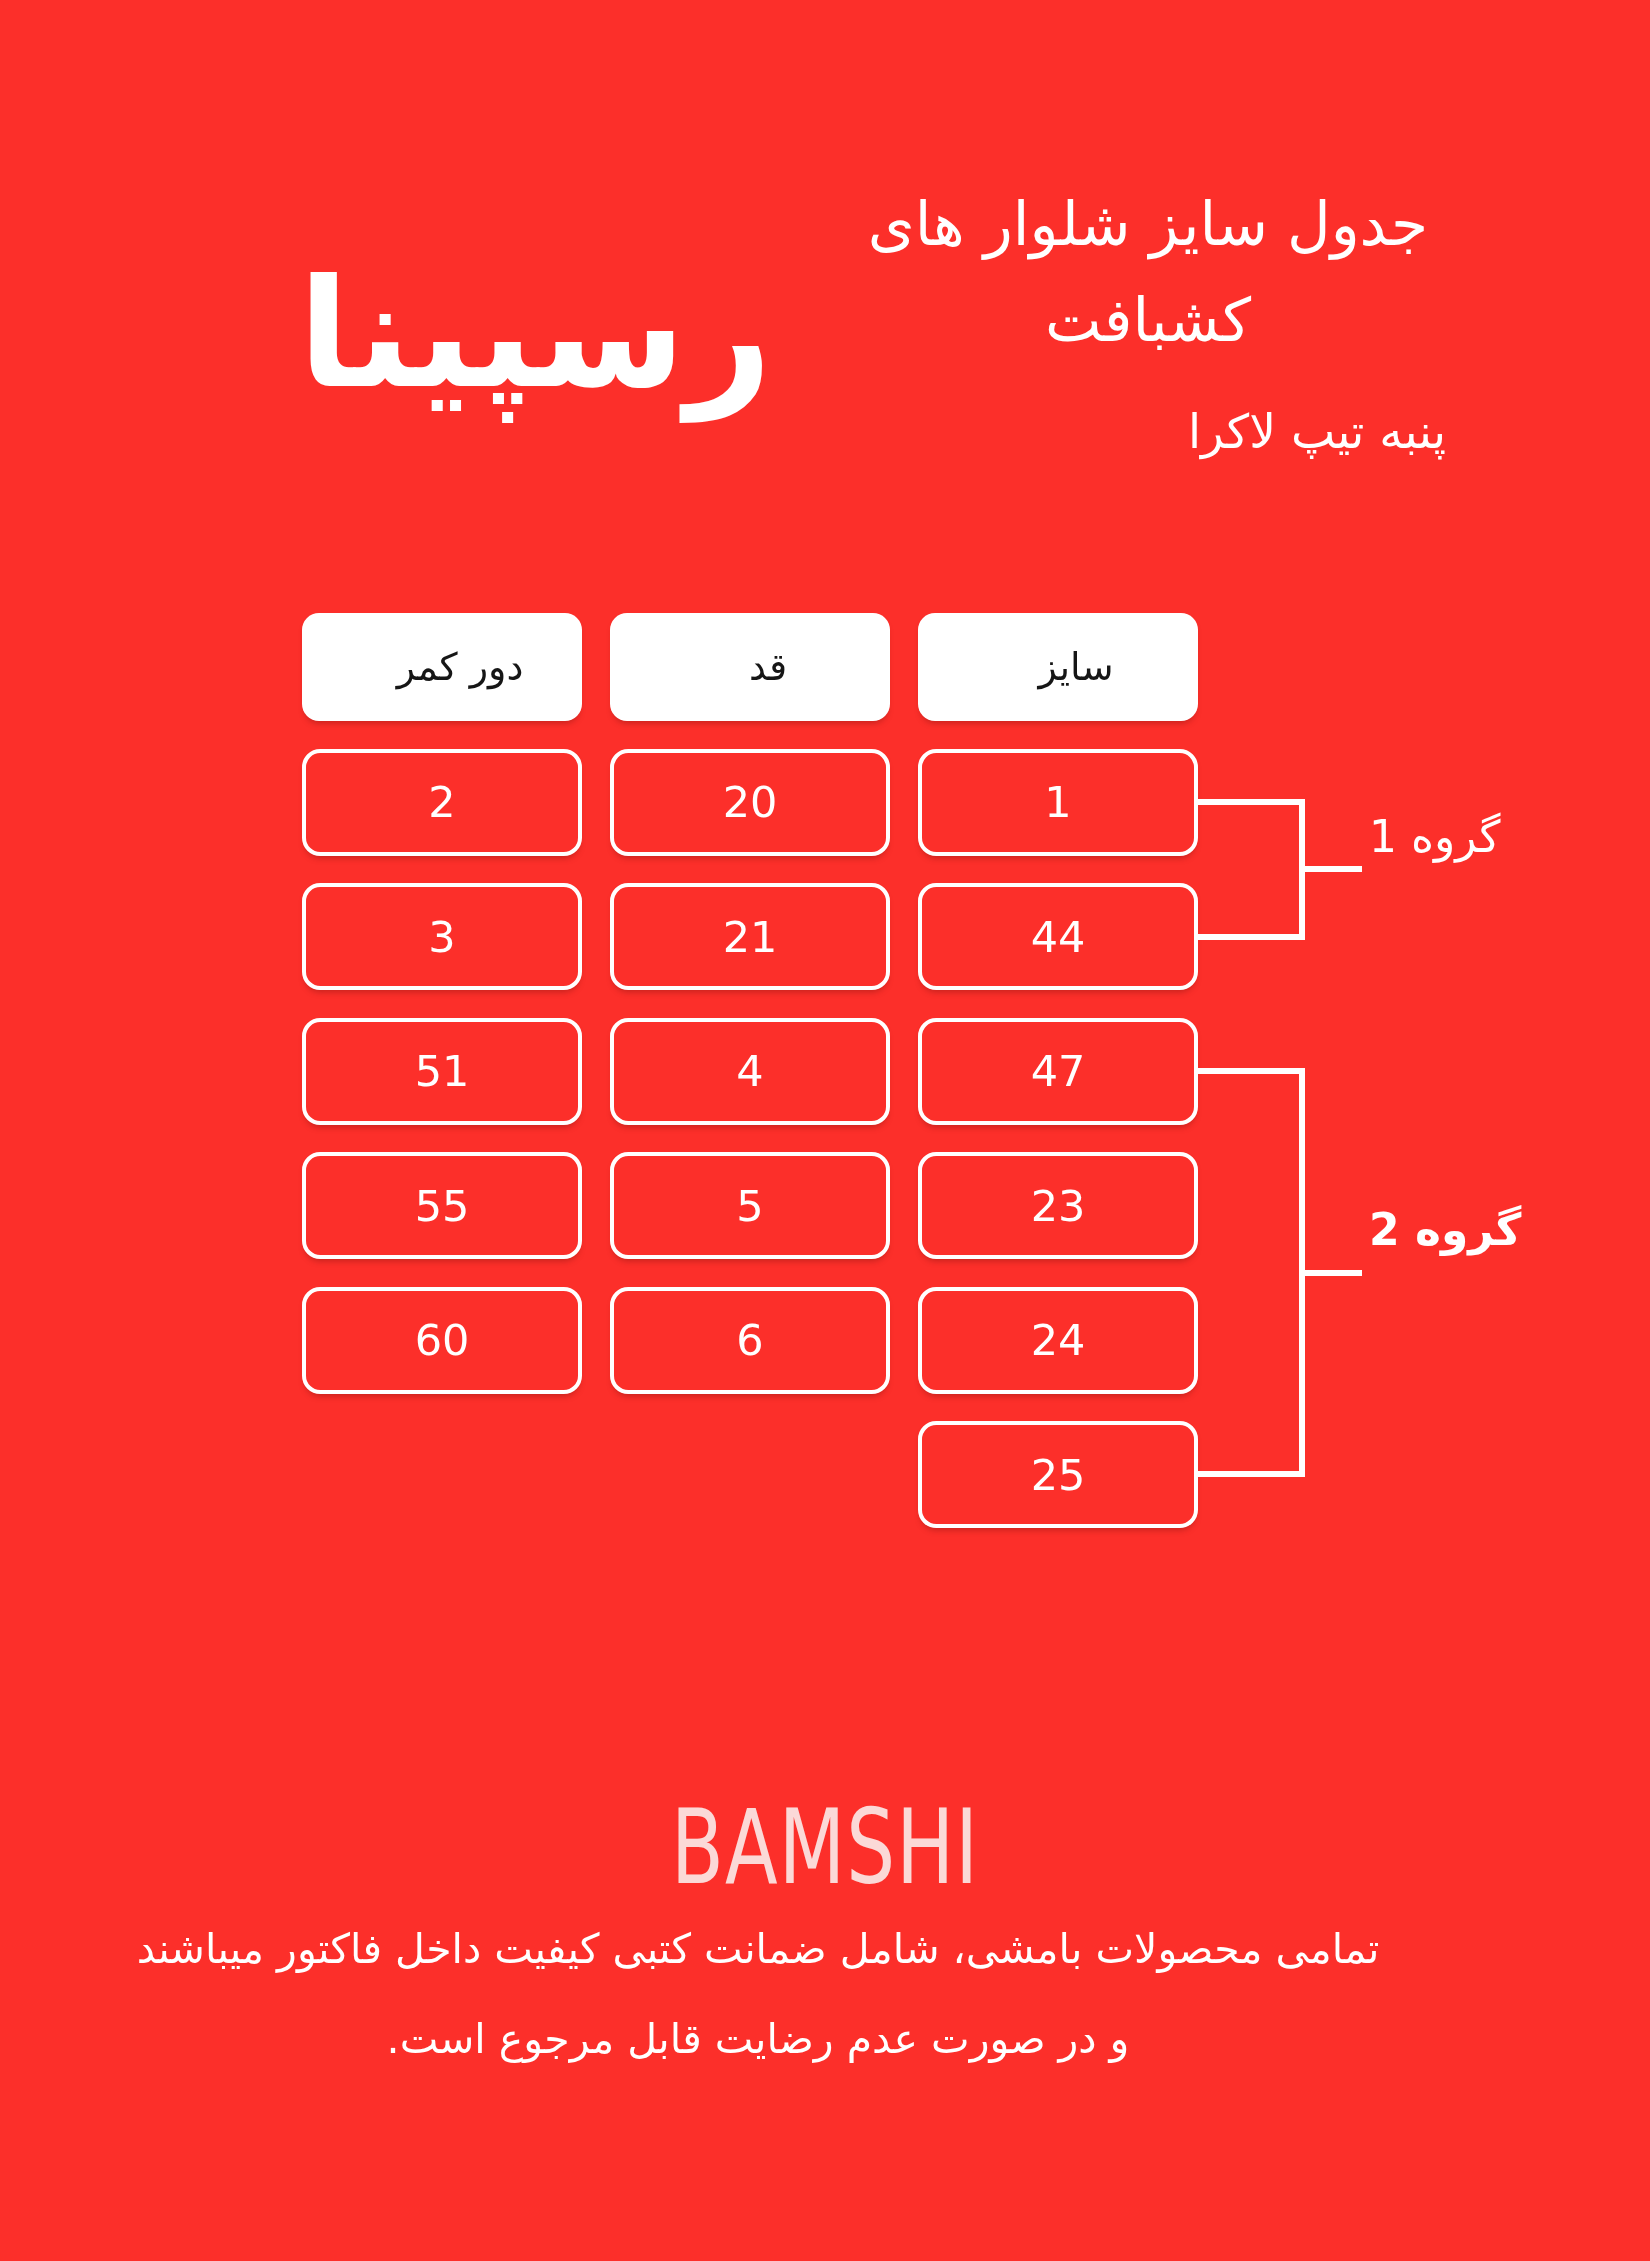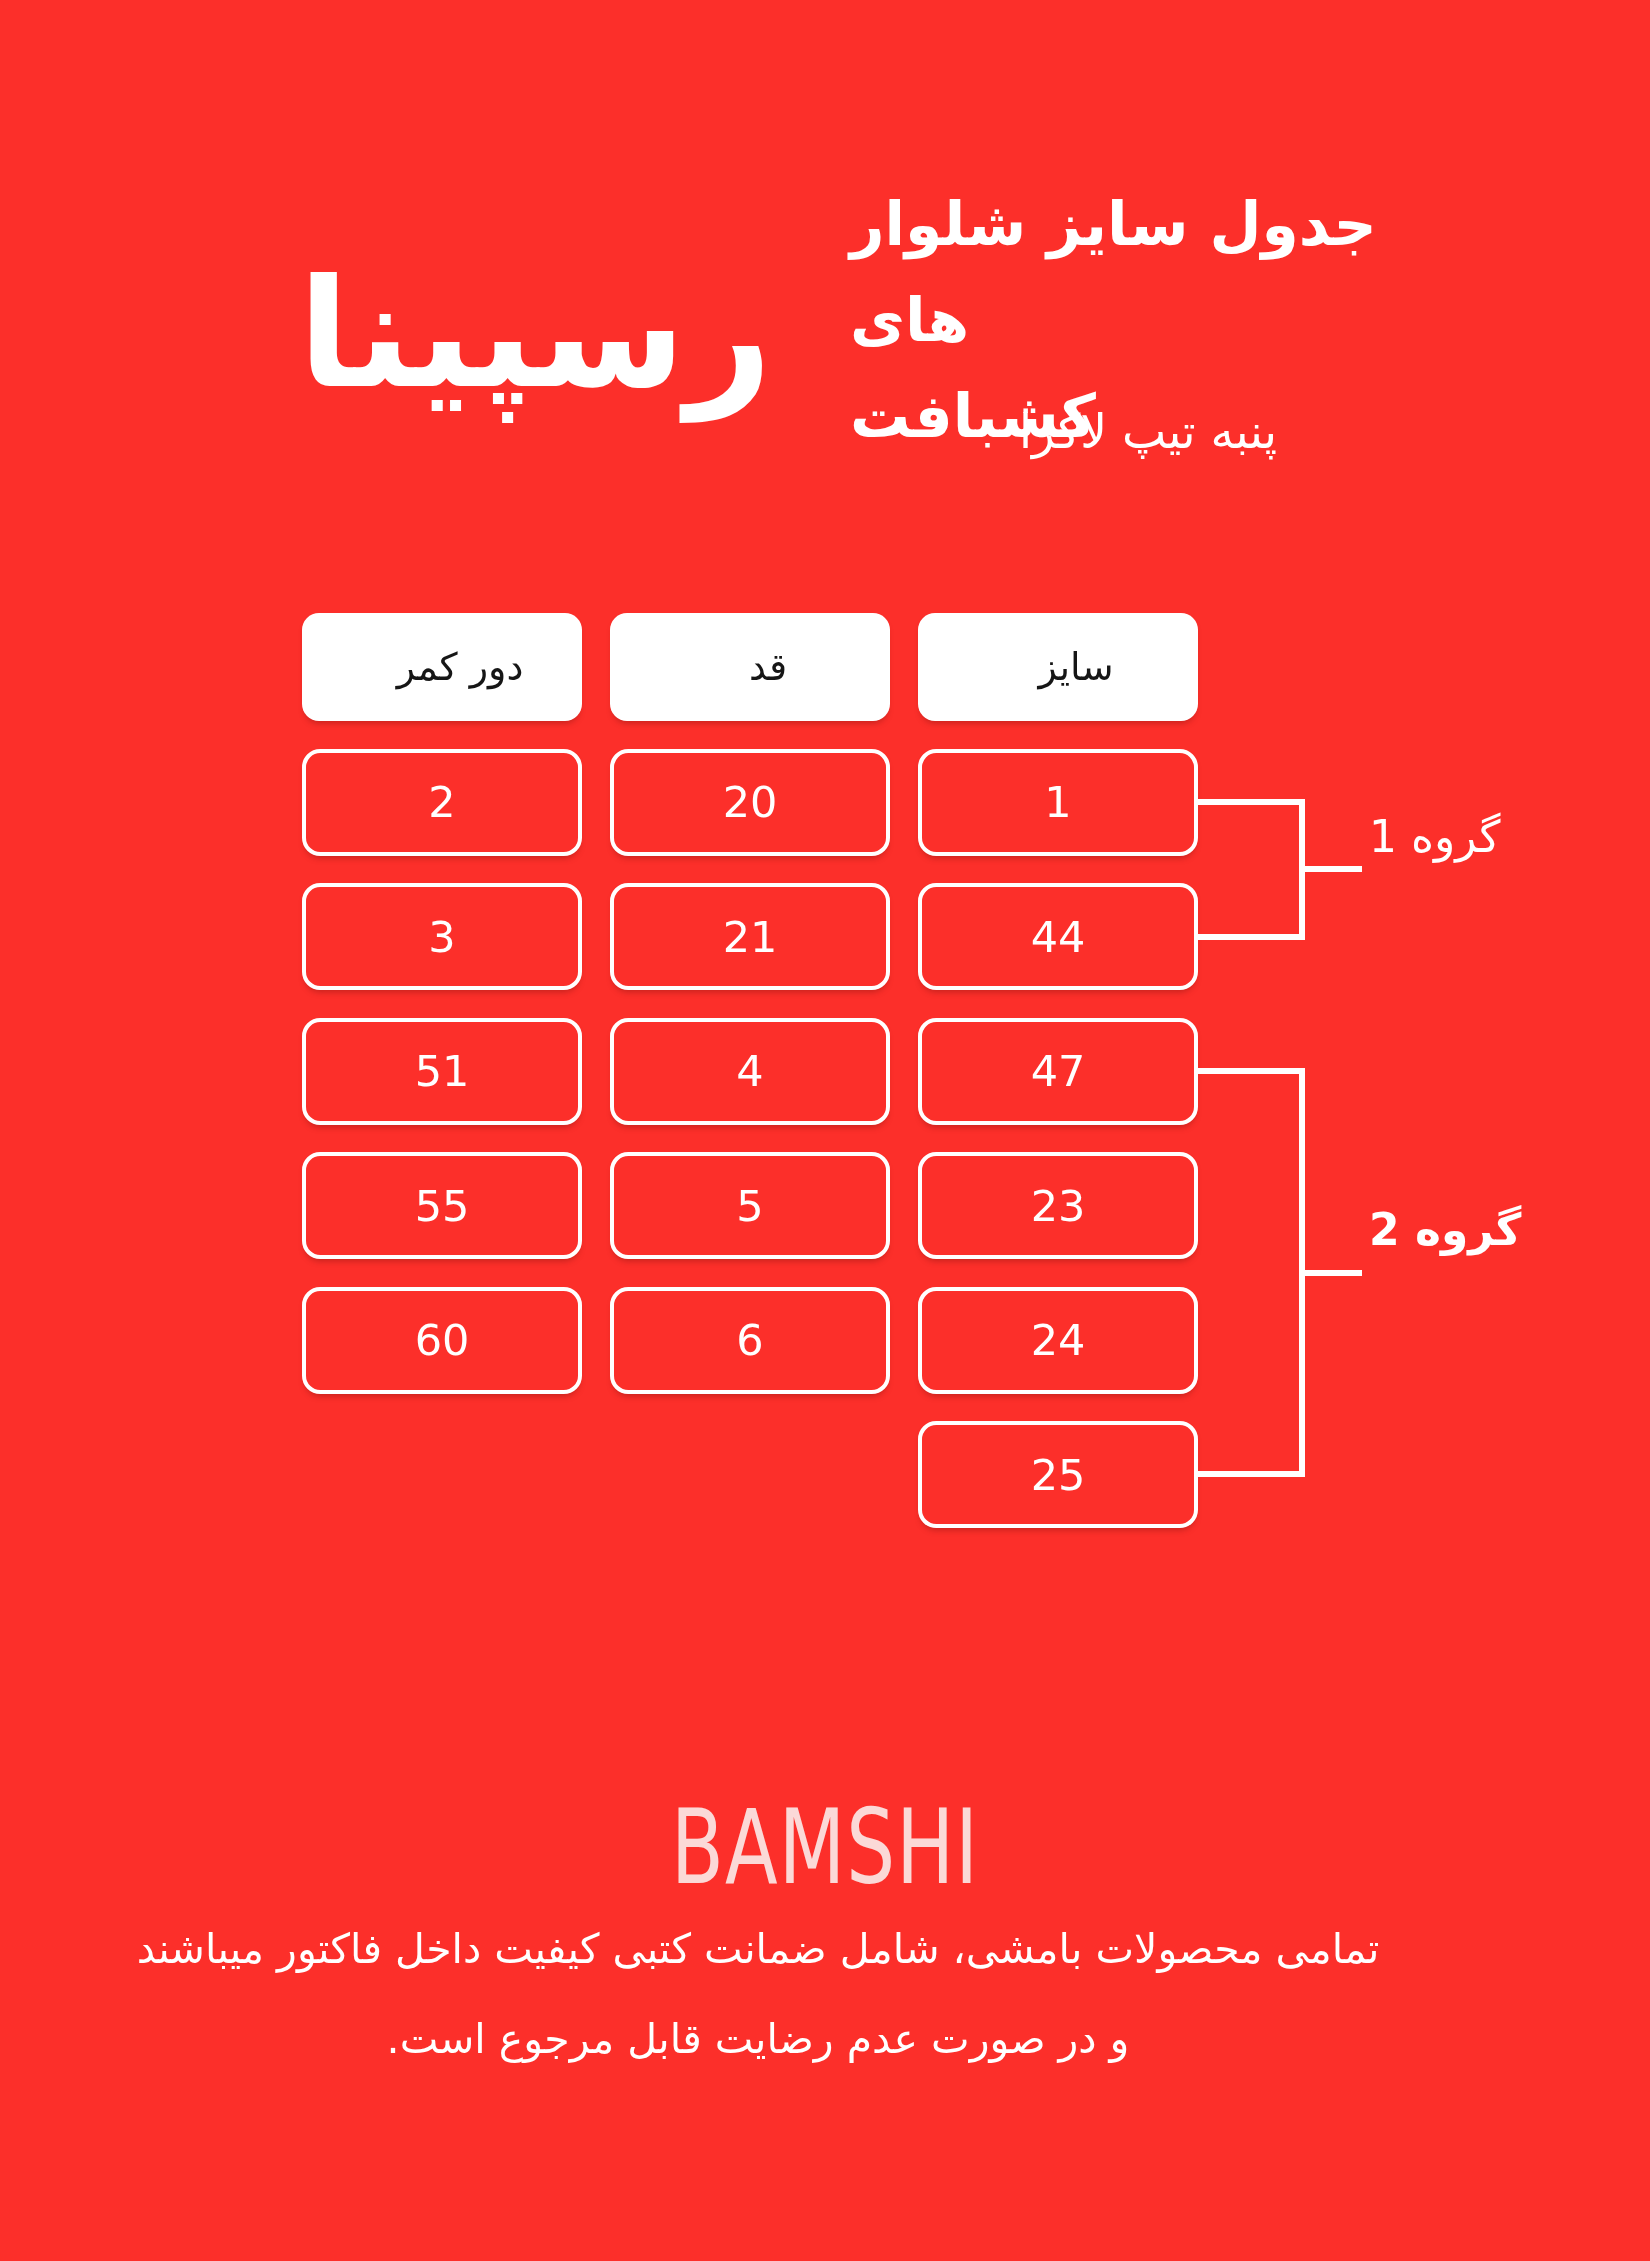--- a/index.html
+++ b/index.html
@@ -15,25 +15,25 @@
   .logo {
     position:absolute; left:321px; top:252px; width:451px;
     direction:rtl; text-align:left;
     font-size:150px; font-weight:bold; color:#ffffff; line-height:1.1;
   }
   .title-block {
     position:absolute; right:204px; top:176px; width:596px;
     direction:rtl; text-align:left; color:#ffffff;
   }
   .title-block .title-line {
-    display:block; font-size:60px; line-height:96px; font-weight:700;
+    display:block; font-size:60px; line-height:96px; font-weight:400;text-align:center;
   }
   .subtitle {
     position:absolute; right:204px; top:391px; width:596px;
-    direction:rtl; text-align:center; color:#ffffff;
+    direction:rtl; text-align:right; color:#ffffff;
     font-size:47px; line-height:81px; font-weight:400;
   }
 
   
   .size-table {
     position:absolute; left:303px; top:613px; width:895px;
     display:grid; direction:rtl;
     grid-template-columns:280px 280px 280px;
     grid-template-rows:108px repeat(6,107px);
     column-gap:28px; row-gap:27.5px;

